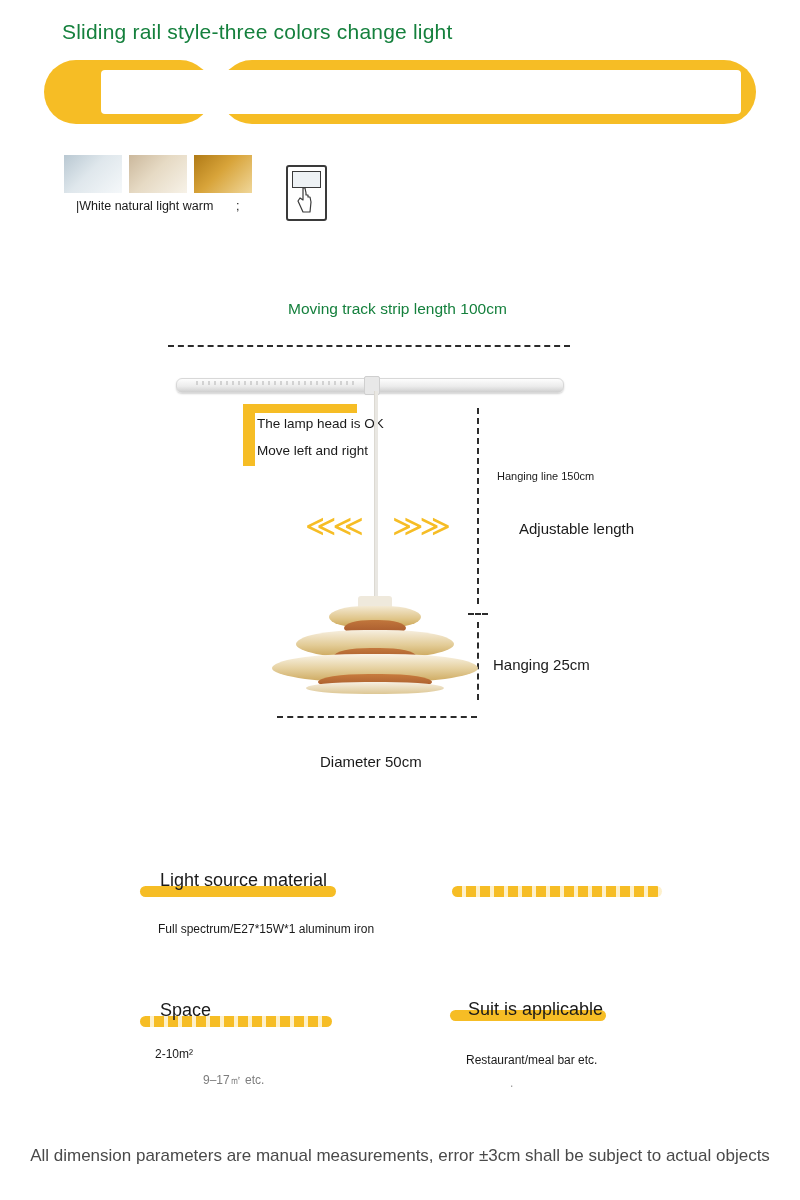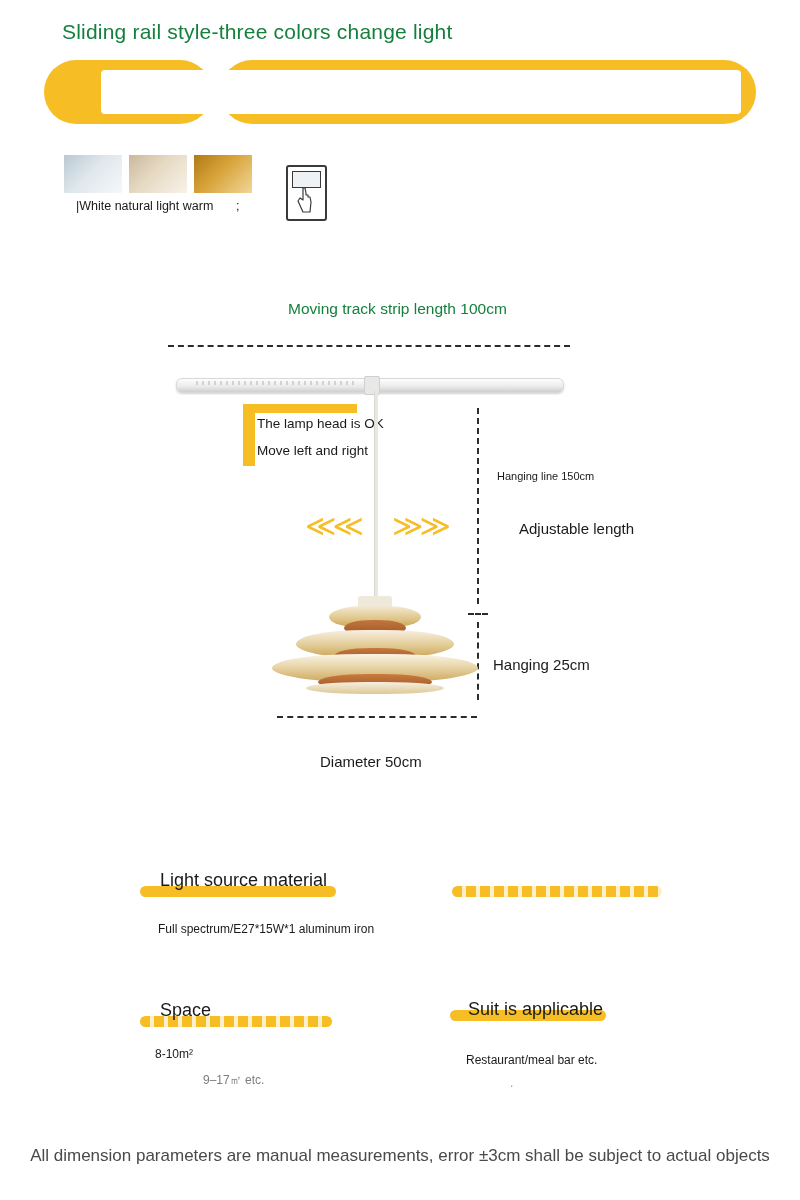--- a/index.html
+++ b/index.html
@@ -260,21 +260,21 @@
   <div class="dash-bottom"></div>
   <div class="diameter-text">Diameter 50cm</div>
 
   <div class="sec-bar ls-bar"></div>
   <div class="sec-bar dotted ls-bar2"></div>
   <div class="sec-title ls-title">Light source material</div>
   <div class="sec-body ls-body">Full spectrum/E27*15W*1 aluminum   iron</div>
 
   <div class="sec-bar dotted sp-bar"></div>
   <div class="sec-title sp-title">Space</div>
-  <div class="sec-body sp-body">8-10m²</div>
+  <div class="sec-body sp-body">2-10m²</div>
   <div class="sec-body sp-body2">9–17㎡ etc.</div>
 
   <div class="sec-bar st-bar"></div>
   <div class="sec-title st-title">Suit is applicable</div>
   <div class="sec-body st-body">Restaurant/meal bar etc.</div>
   <div class="sec-body st-body2">.</div>
 
   <div class="footer">All dimension parameters are manual measurements, error ±3cm shall be subject to actual objects</div>
 </div>
 

